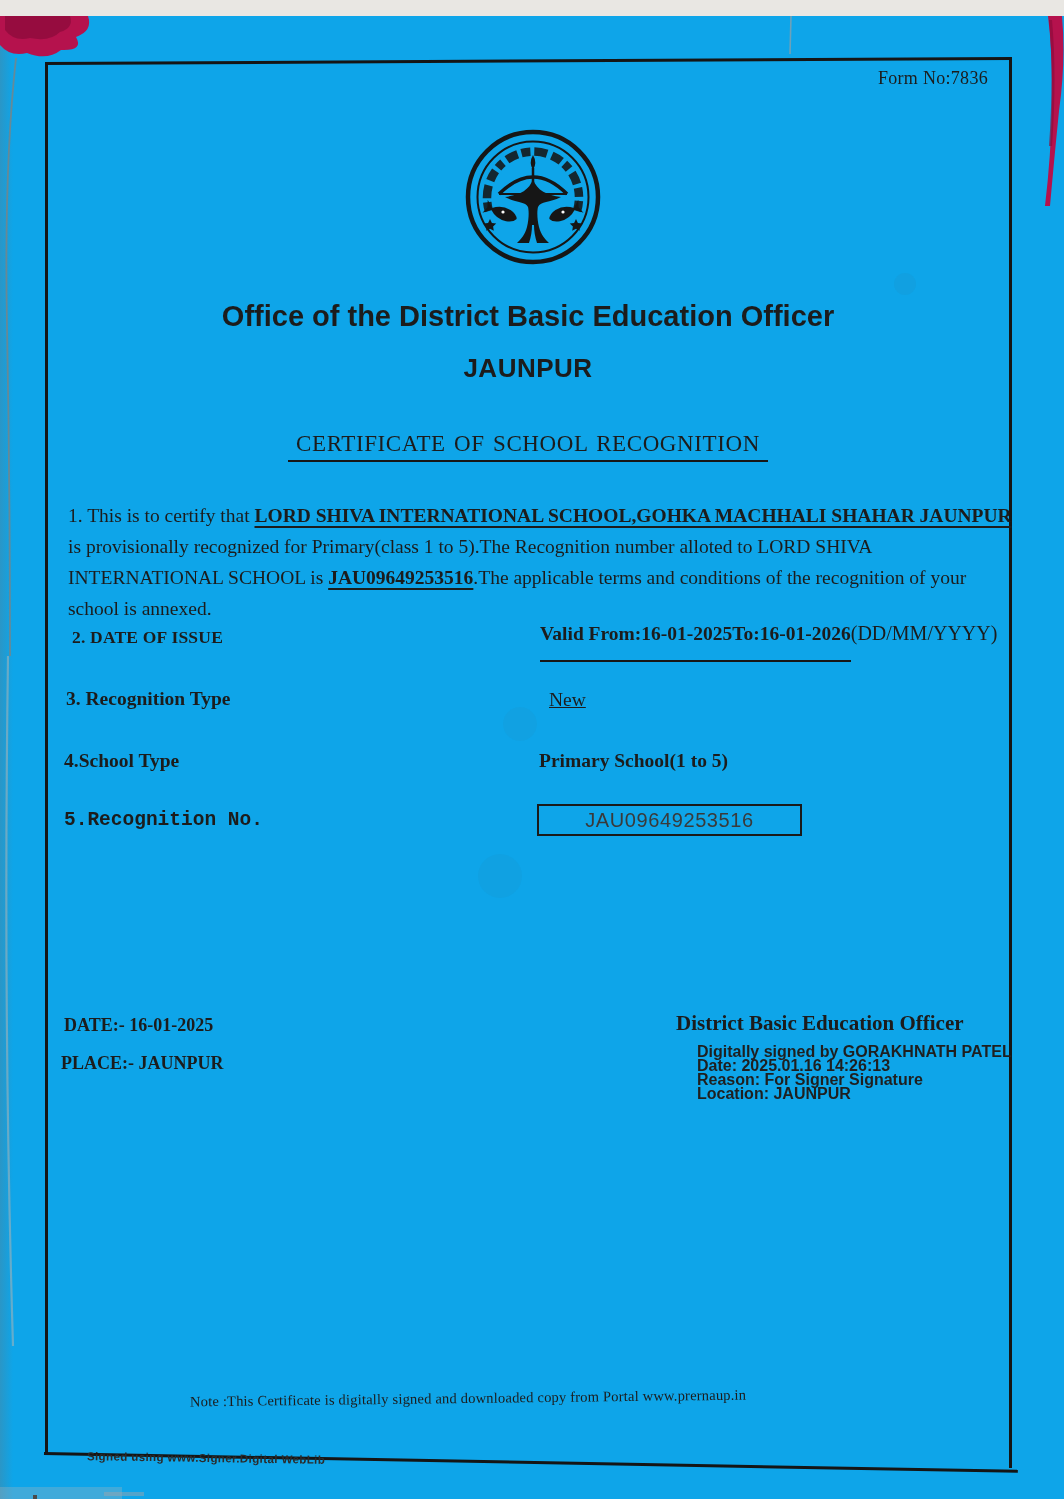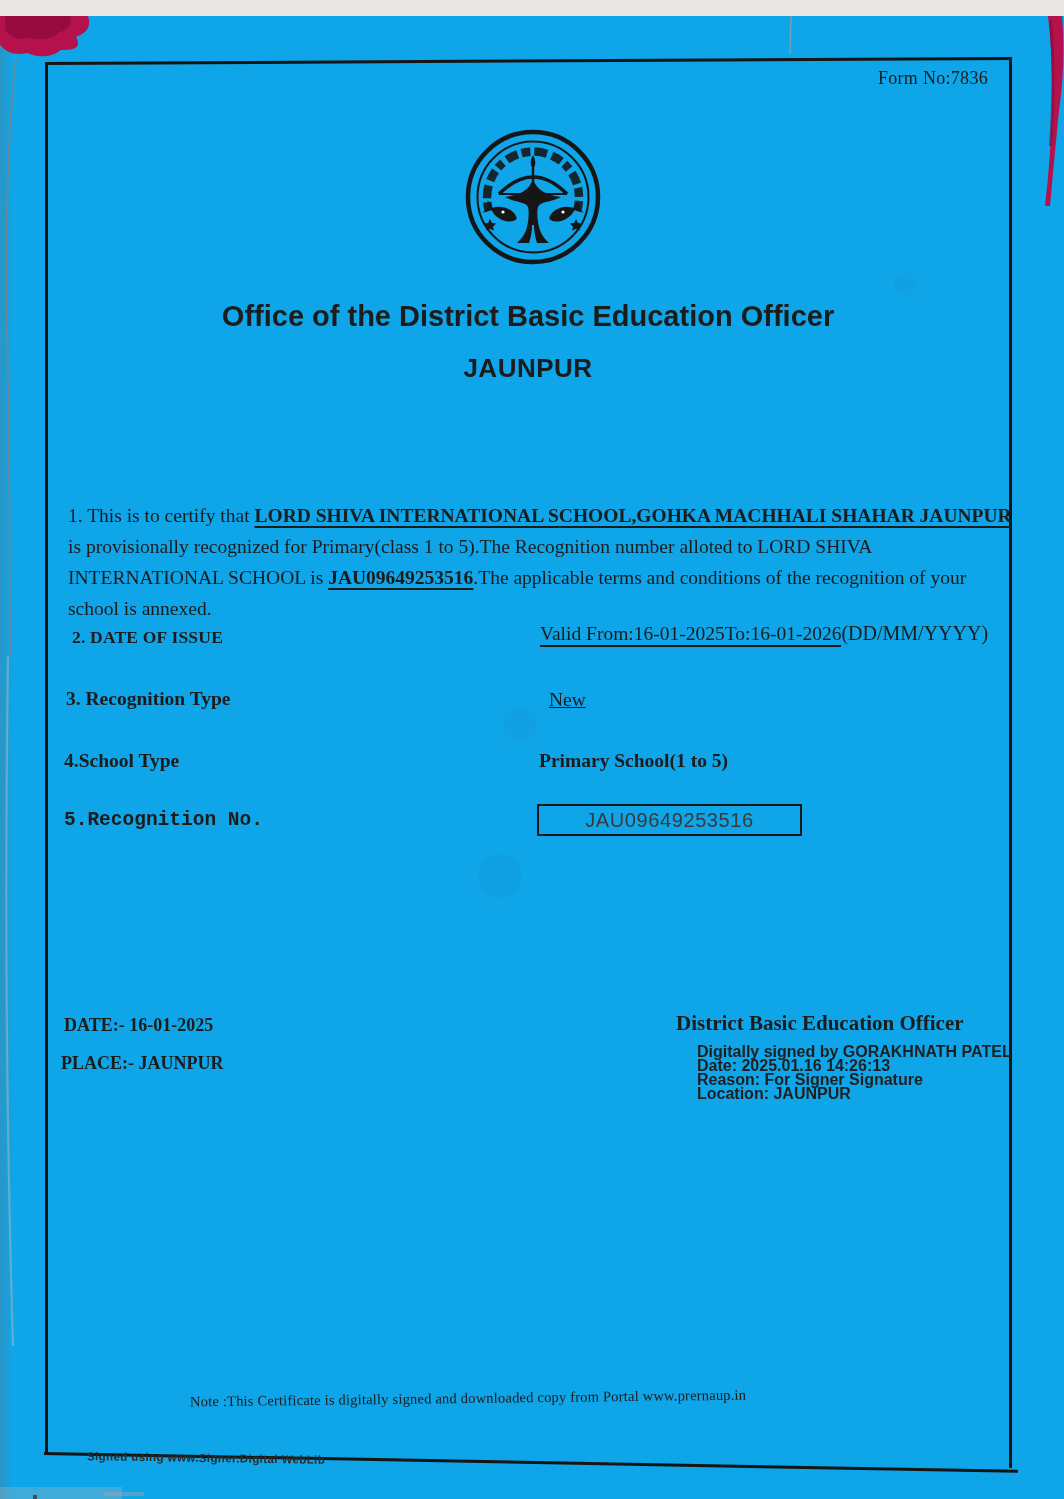--- a/index.html
+++ b/index.html
@@ -25,21 +25,21 @@
   #cert-title-wrap{left:45px;top:415px;width:966px;text-align:center;}
   #cert-title{display:inline-block;font-size:23px;letter-spacing:.6px;word-spacing:2px;
     border-bottom:2.5px solid #171717;padding:0 8px 3px 8px;}
   
   #certify-para{left:68px;top:484px;width:948px;font-size:19.5px;line-height:31px;margin:0;}
   .bold-ul{font-weight:bold;text-decoration:underline;text-decoration-thickness:2px;text-underline-offset:4px;}
   
   .field-label{font-weight:bold;font-size:19.5px;}
   #lbl-issue{left:72px;top:611px;font-size:17.5px;letter-spacing:.2px;}
   #val-issue{left:540px;top:606px;font-size:19.5px;}
-  #val-issue .ul{font-weight:normal;border-bottom:2.5px solid #171717;padding-bottom:1px;}
+  #val-issue .ul{font-weight:bold;border-bottom:2.5px solid #171717;padding-bottom:16px;}
   #val-issue .fmt{font-size:20px;}
   #lbl-rectype{left:66px;top:672px;}
   #val-rectype{left:549px;top:673px;font-size:19.5px;text-decoration:underline;}
   #lbl-schooltype{left:64px;top:734px;}
   #val-schooltype{left:539px;top:734px;font-size:19.5px;font-weight:bold;}
   #lbl-recno{left:64px;top:793px;font-family:Liberation Mono, monospace;}
   #recno-box{left:537px;top:788px;width:261px;height:28px;border:2px solid #1a1a1a;
     display:flex;align-items:center;justify-content:center;}
   #recno-box span{font-family:"Liberation Sans","DejaVu Sans",sans-serif;font-size:20px;
     letter-spacing:.6px;color:#3a3a3a;}
@@ -95,20 +95,23 @@
       <circle cx="100" cy="86" r="1.6" fill="#fcfbf9"></circle>
 
       <path d="M27,93 l1.9,3.9 4.3,.6 -3.1,3 .7,4.3 -3.8,-2 -3.8,2 .7,-4.3 -3.1,-3 4.3,-.6 z" fill="#161616"></path>
       <path d="M113,93 l1.9,3.9 4.3,.6 -3.1,3 .7,4.3 -3.8,-2 -3.8,2 .7,-4.3 -3.1,-3 4.3,-.6 z" fill="#161616"></path>
     </svg>
   </div>
 
   <div class="abs" id="office-subtitle">JAUNPUR</div>
   <div class="abs" id="office-title">Office of the District Basic Education Officer</div>
 
+  <div class="abs" id="cert-title-wrap">
+    <span id="cert-title">CERTIFICATE OF SCHOOL RECOGNITION</span>
+  </div>
 
   <p class="abs" id="certify-para"><span>1.  This is to certify that </span><span class="bold-ul">LORD SHIVA INTERNATIONAL SCHOOL,GOHKA MACHHALI SHAHAR JAUNPUR</span><span> is  provisionally recognized for Primary(class 1 to 5).The Recognition number alloted to LORD SHIVA INTERNATIONAL SCHOOL is </span><span class="bold-ul">JAU09649253516</span><span>.The applicable terms and conditions of the recognition of your school is annexed.</span></p>
 
   <div class="abs field-label" id="lbl-issue">2.  DATE OF ISSUE</div>
   <div class="abs" id="val-issue"><span class="ul">Valid From:16-01-2025To:16-01-2026</span><span class="fmt">(DD/MM/YYYY)</span></div>
 
   <div class="abs field-label" id="lbl-rectype">3. Recognition Type</div>
   <div class="abs" id="val-rectype">New</div>
 
   <div class="abs field-label" id="lbl-schooltype">4.School Type</div>

